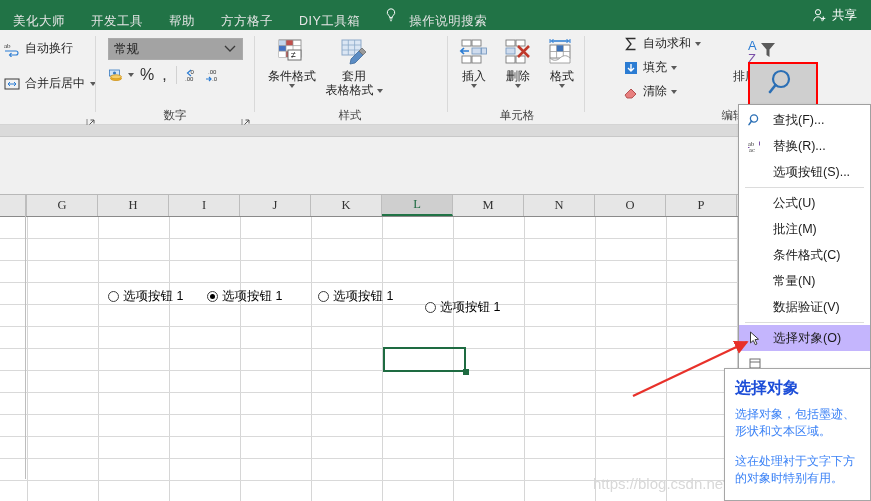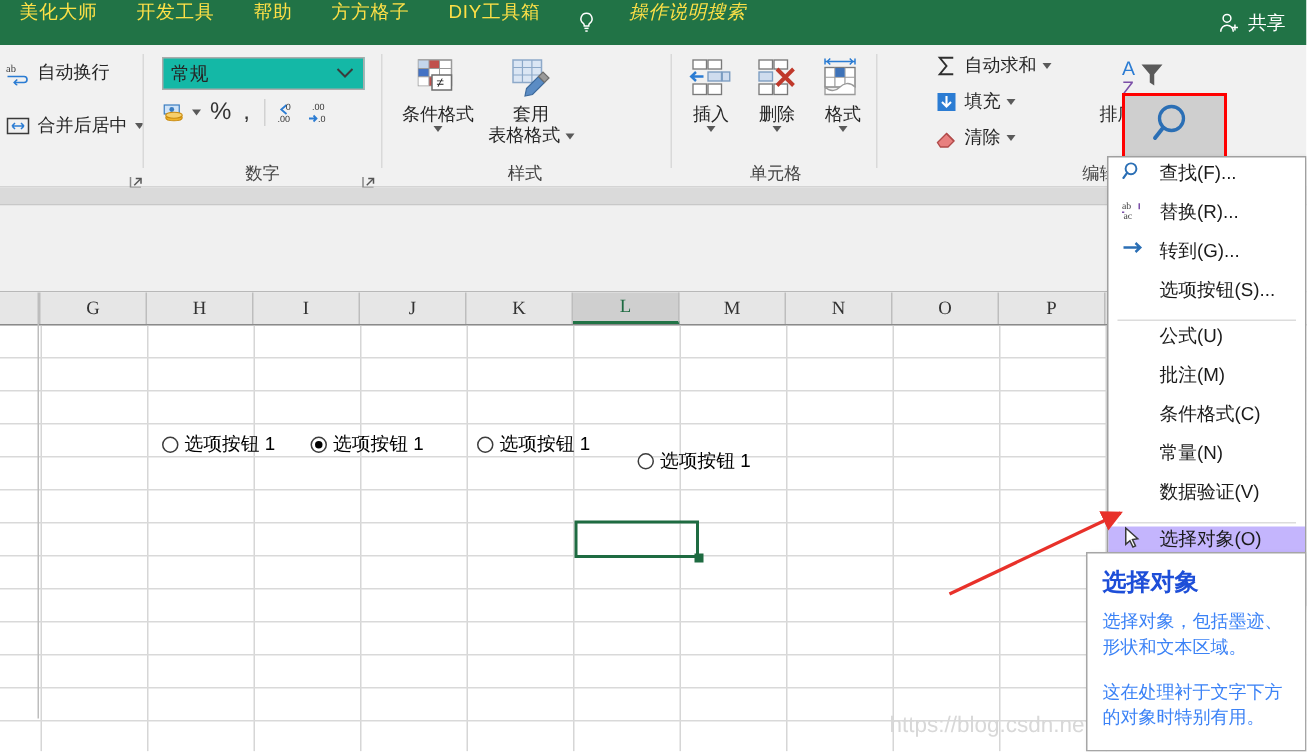--- a/index.html
+++ b/index.html
@@ -12,24 +12,24 @@
   }
   #app { position: relative; width: 871px; height: 501px; overflow: hidden; }
 
   
   .topbar {
     position: absolute; top: 0; left: 0; width: 871px; height: 30px;
     background: #217346; color: #ffffff;
     display: flex; align-items: center;
   }
   .tab-item {
-    font-size: 12.5px; color: #fde047; padding: 0 13px; height: 30px;
-    display: flex; align-items: flex-start; white-space: nowrap; letter-spacing: .5px;
-  }
-  .tellme { display: flex; align-items: center; gap: 22px; margin-left: 12px; font-style: italic; }
+    font-size: 12.5px; color: #e5e5e5; padding: 0 13px; height: 30px;
+    display: flex; align-items: flex-end; white-space: nowrap; letter-spacing: .5px;
+  }
+  .tellme { display: flex; align-items: center; gap: 12px; margin-left: 12px; }
   .bulb { width: 12px; height: 15px; display: block; }
   .topbar-right {
     margin-left: auto; display: flex; align-items: center; gap: 5px;
     padding-right: 14px; font-size: 12.5px;
   }
   .share-icon { width: 15px; height: 15px; display: block; }
 
   
   .ribbon {
     position: absolute; top: 30px; left: 0; width: 871px; height: 95px;
@@ -55,21 +55,21 @@
   .mini-ico { width: 16px; height: 16px; display: block; flex: none; }
   .caret-sm {
     width: 0; height: 0; border-left: 3.5px solid transparent;
     border-right: 3.5px solid transparent; border-top: 4px solid #5a5a5a;
     display: inline-block;
   }
 
   
   .numbox {
     position: absolute; left: 108px; top: 8px; width: 135px; height: 22px;
-    background: #14b8a6; border: 1px solid #ababab;
+    background: #a3a3a3; border: 1px solid #ababab;
     display: flex; align-items: center; padding: 0 5px;
     font-size: 12.5px; color: #262626;
   }
   .numbox .chev { margin-left: auto; }
   .numrow {
     position: absolute; left: 108px; top: 36px; display: flex; align-items: center;
     gap: 4px;
   }
   .numrow .big { font-size: 16px; color: #333; line-height: 1; padding: 0 2px; }
   .vline { width: 1px; height: 18px; background: #d2d2d2; margin: 0 3px; }
@@ -149,21 +149,21 @@
   }
 
   
   .menu {
     position: absolute; left: 738px; top: 104px; width: 133px;
     background: #ffffff; border: 1px solid #a0a0a0;
     box-shadow: 2px 2px 4px rgba(0,0,0,.18);
     padding: 2px 0 0 0; z-index: 40;
   }
   .mi {
-    display: flex; align-items: flex-start; height: 26px; padding: 0 6px;
+    display: flex; align-items: center; height: 26px; padding: 0 6px;
     font-size: 12.5px; color: #1a1a1a; white-space: nowrap;
   }
   .mi .mico { width: 20px; flex: none; display: flex; align-items: center; justify-content: center; }
   .mi .mlabel { padding-left: 8px; }
   .mi.hl { background: #c4b5fd; }
   .mi-sep { height: 1px; background: #dcdcdc; margin: 2px 6px; }
 
   
   .tooltip {
     position: absolute; left: 724px; top: 368px; width: 147px; height: 133px;
@@ -558,28 +558,20 @@
         <svg width="16" height="14" viewBox="0 0 16 14">
             <text x="1" y="6.5" font-size="6.5" fill="#3a3a3a" font-family="serif">ab</text>
             <text x="2" y="13" font-size="6.5" fill="#3a3a3a" font-family="serif">ac</text>
             <path d="M1 8.5h1.5" stroke="#7b4fa8" stroke-width="1"></path>
             <path d="M12.5 2.5v4" stroke="#7b4fa8" stroke-width="1" fill="none"></path>
           </svg>
       </span>
       <span class="mlabel">替换(R)...</span>
     </div>
 
-    <div class="mi">
-      <span class="mico">
-        <svg width="15" height="12" viewBox="0 0 15 12">
-            <path d="M1 6h11M9 3l3.2 3-3.2 3" fill="none" stroke="#2b6fb5" stroke-width="1.6"></path>
-          </svg>
-      </span>
-      <span class="mlabel">转到(G)...</span>
-    </div>
 
     <div class="mi">
       <span class="mico"></span>
       <span class="mlabel">选项按钮(S)...</span>
     </div>
     <div class="mi-sep"></div>
 
     <div class="mi">
       <span class="mico"></span>
       <span class="mlabel">公式(U)</span>

